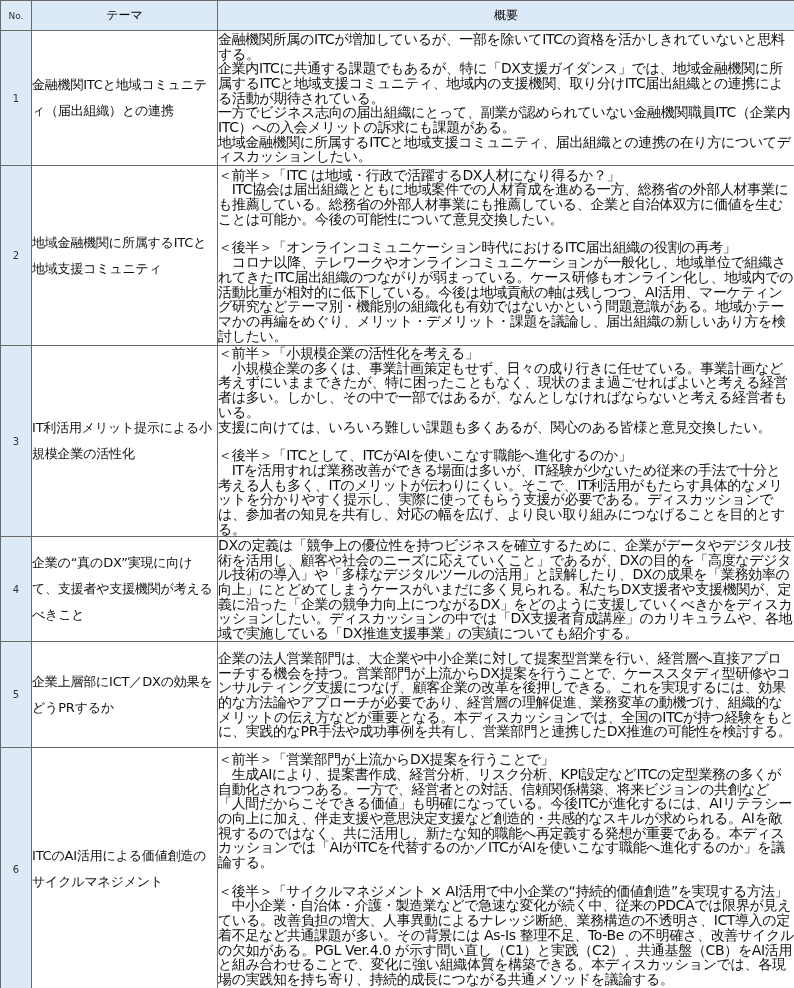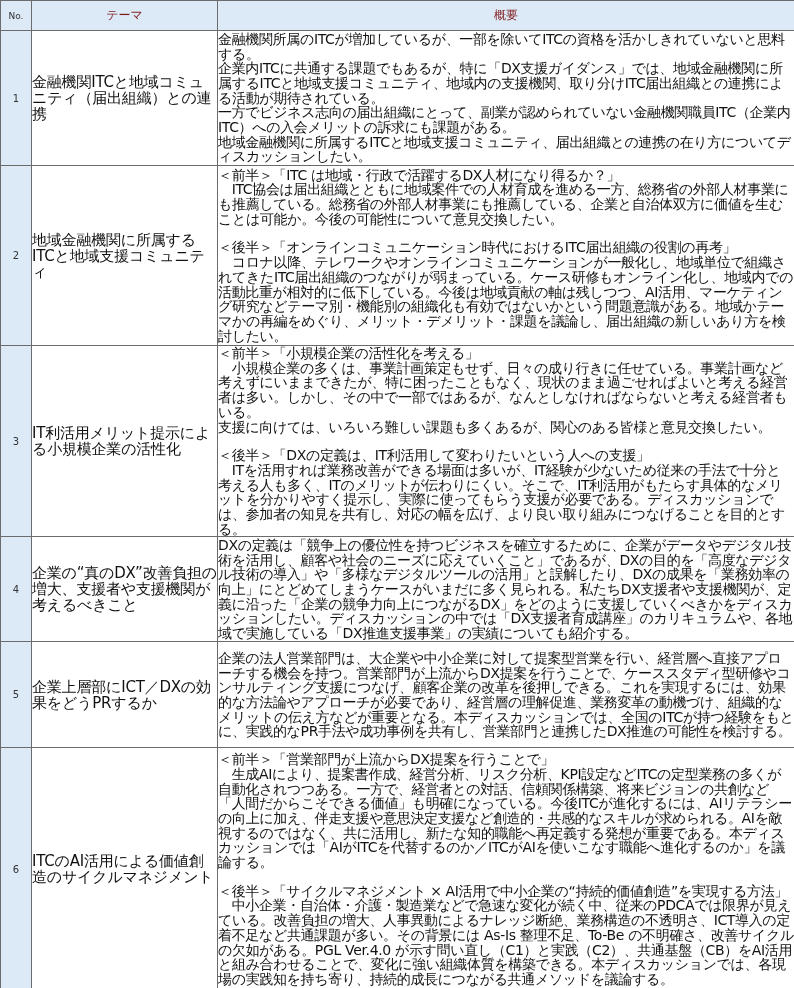--- a/index.html
+++ b/index.html
@@ -4,23 +4,23 @@
 <style>
   html, body { margin: 0; padding: 0; background: #ffffff; }
   body { width: 794px; height: 988px; overflow: hidden; font-family: "DejaVu Sans", "Liberation Sans", sans-serif; color: #111; }
   table.topics { border-collapse: collapse; width: 794px; table-layout: fixed; padding-left: 20px; }
   table.topics td, table.topics th { border: 1px solid #6b6b6b; vertical-align: middle; padding: 0; }
   col.c-no { width: 31px; }
   col.c-theme { width: 186px; }
   col.c-summary { width: 577px; }
   th { background: #dce9f7; font-weight: normal; height: 29px; }
   th.h-no { font-size: 9px; color: #333; }
-  th.h-theme, th.h-summary { font-size: 12px; color: #7f1d1d; }
+  th.h-theme, th.h-summary { font-size: 12px; color: #000000; }
   td.no { background: #dce9f7; text-align: center; font-size: 10px; color: #333; }
-  td.theme { font-size: 15px; line-height: 16px; padding: 0 3px 0 4px; letter-spacing: -0.2px; }
+  td.theme { font-size: 13px; line-height: 26px; padding: 0 3px 0 4px; letter-spacing: -0.2px; }
   td.summary { font-size: 14px; line-height: 14.7px; padding: 2px 3px 2px 5px; letter-spacing: -0.35px; }
   .para { display: block; white-space: pre-wrap; }
   .gap { display: block; height: 14px; }
 </style>
 </head>
 <body>
 
 <table class="topics">
   <colgroup>
       <col class="c-no">
@@ -57,27 +57,27 @@
       </td>
     </tr>
     <tr style="height:188px">
       <td class="no">3</td>
       <td class="theme">IT利活用メリット提示による小規模企業の活性化</td>
       <td class="summary">
         <span class="para">＜前半＞「小規模企業の活性化を考える」</span>
         <span class="para">　小規模企業の多くは、事業計画策定もせず、日々の成り行きに任せている。事業計画など考えずにいままできたが、特に困ったこともなく、現状のまま過ごせればよいと考える経営者は多い。しかし、その中で一部ではあるが、なんとしなければならないと考える経営者もいる。
 支援に向けては、いろいろ難しい課題も多くあるが、関心のある皆様と意見交換したい。</span>
         <span class="gap"></span>
-        <span class="para">＜後半＞「DXの定義は、IT利活用して変わりたいという人への支援」</span>
+        <span class="para">＜後半＞「ITCとして、ITCがAIを使いこなす職能へ進化するのか」</span>
         <span class="para">　ITを活用すれば業務改善ができる場面は多いが、IT経験が少ないため従来の手法で十分と考える人も多く、ITのメリットが伝わりにくい。そこで、IT利活用がもたらす具体的なメリットを分かりやすく提示し、実際に使ってもらう支援が必要である。ディスカッションでは、参加者の知見を共有し、対応の幅を広げ、より良い取り組みにつなげることを目的とする。</span>
       </td>
     </tr>
     <tr style="height:105px">
       <td class="no">4</td>
-      <td class="theme">企業の“真のDX”改善負担の増大、支援者や支援機関が考えるべきこと</td>
+      <td class="theme">企業の“真のDX”実現に向けて、支援者や支援機関が考えるべきこと</td>
       <td class="summary">
         <span class="para">DXの定義は「競争上の優位性を持つビジネスを確立するために、企業がデータやデジタル技術を活用し、顧客や社会のニーズに応えていくこと」であるが、DXの目的を「高度なデジタル技術の導入」や「多様なデジタルツールの活用」と誤解したり、DXの成果を「業務効率の向上」にとどめてしまうケースがいまだに多く見られる。私たちDX支援者や支援機関が、定義に沿った「企業の競争力向上につながるDX」をどのように支援していくべきかをディスカッションしたい。ディスカッションの中では「DX支援者育成講座」のカリキュラムや、各地域で実施している「DX推進支援事業」の実績についても紹介する。</span>
       </td>
     </tr>
     <tr style="height:106px">
       <td class="no">5</td>
       <td class="theme">企業上層部にICT／DXの効果をどうPRするか</td>
       <td class="summary">
         <span class="para">企業の法人営業部門は、大企業や中小企業に対して提案型営業を行い、経営層へ直接アプローチする機会を持つ。営業部門が上流からDX提案を行うことで、ケーススタディ型研修やコンサルティング支援につなげ、顧客企業の改革を後押しできる。これを実現するには、効果的な方法論やアプローチが必要であり、経営層の理解促進、業務変革の動機づけ、組織的なメリットの伝え方などが重要となる。本ディスカッションでは、全国のITCが持つ経験をもとに、実践的なPR手法や成功事例を共有し、営業部門と連携したDX推進の可能性を検討する。</span>
       </td>

